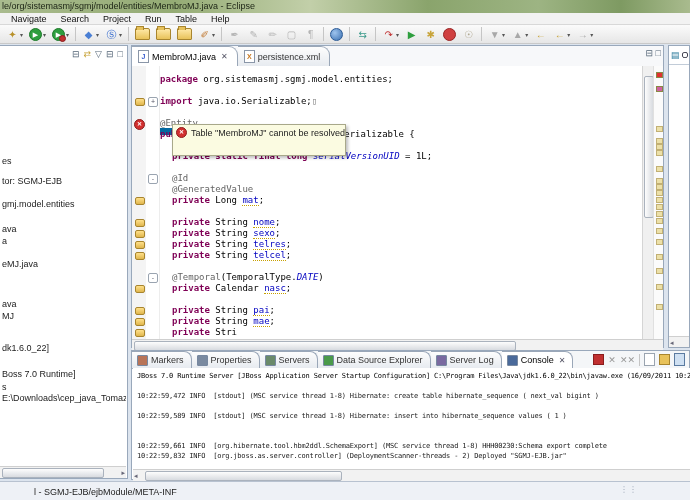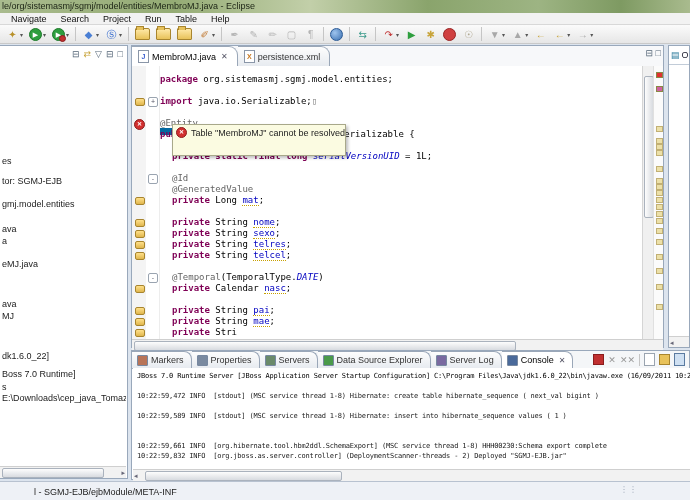--- a/index.html
+++ b/index.html
@@ -245,21 +245,21 @@
   </div>
   <div id="explorer-tree">
       <div class="tree-item" style="top: 83px; margin-top: 32px;">tor: SGMJ-EJB</div>
       <div class="tree-item" style="top: 95px;">es</div>
       <div class="tree-item" style="top: 138px;">gmj.model.entities</div>
       <div class="tree-item" style="top: 163px;">ava</div>
       <div class="tree-item" style="top: 175px;">a</div>
       <div class="tree-item" style="top: 198px;">eMJ.java</div>
       <div class="tree-item" style="top: 238px;">ava</div>
       <div class="tree-item" style="top: 250px;">MJ</div>
-      <div class="tree-item" style="top: 290px;">dk1.6.0_22]</div>
+      <div class="tree-item" style="top: 282px;">dk1.6.0_22]</div>
       <div class="tree-item" style="top: 308px;">Boss 7.0 Runtime]</div>
       <div class="tree-item" style="top: 321px;">s</div>
       <div class="tree-item" style="top: 332px;">E:\Downloads\cep_java_Tomaz_Lav</div>
     </div>
   <div id="explorer-hscroll">
     <span class="scroll-arrow" style="right:1px">▸</span>
     <div class="scroll-thumb" style="left:2px;width:100px"></div>
   </div>
 </div>
 

